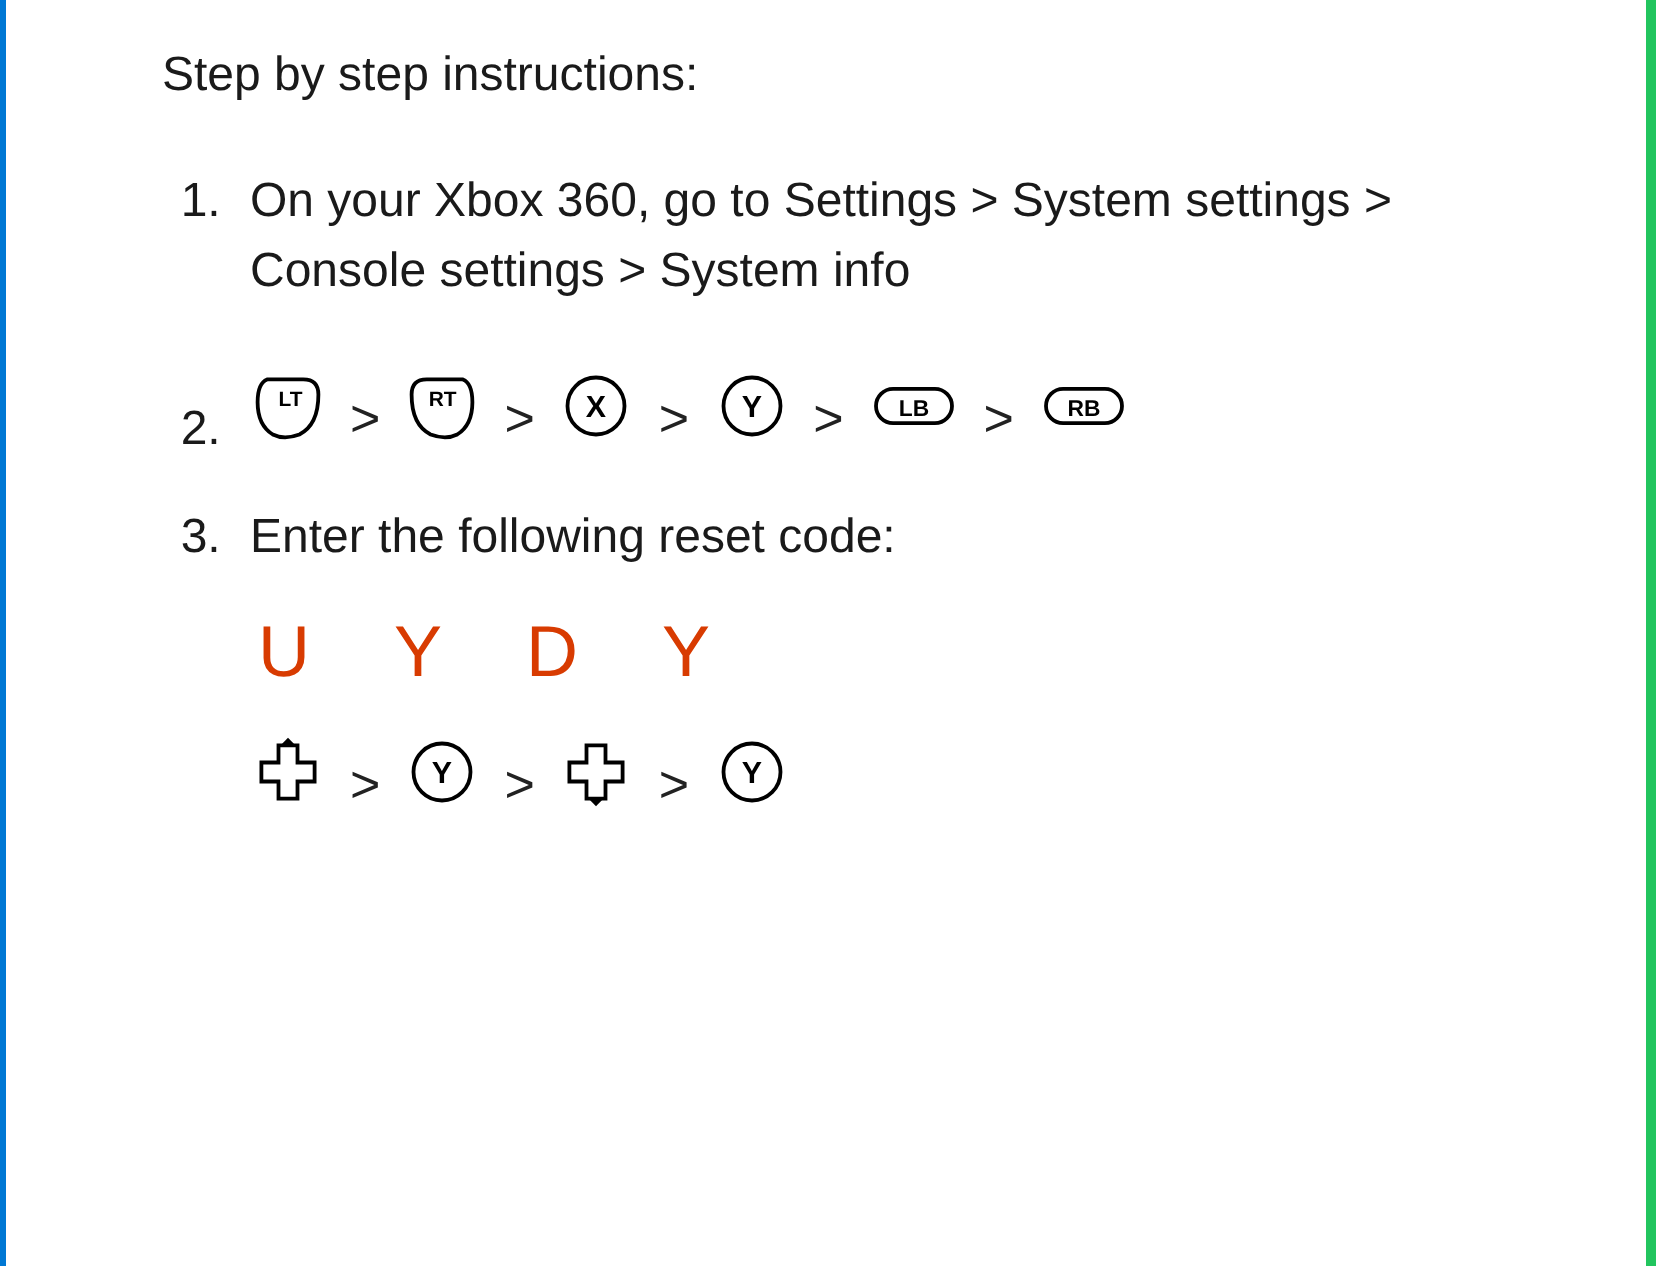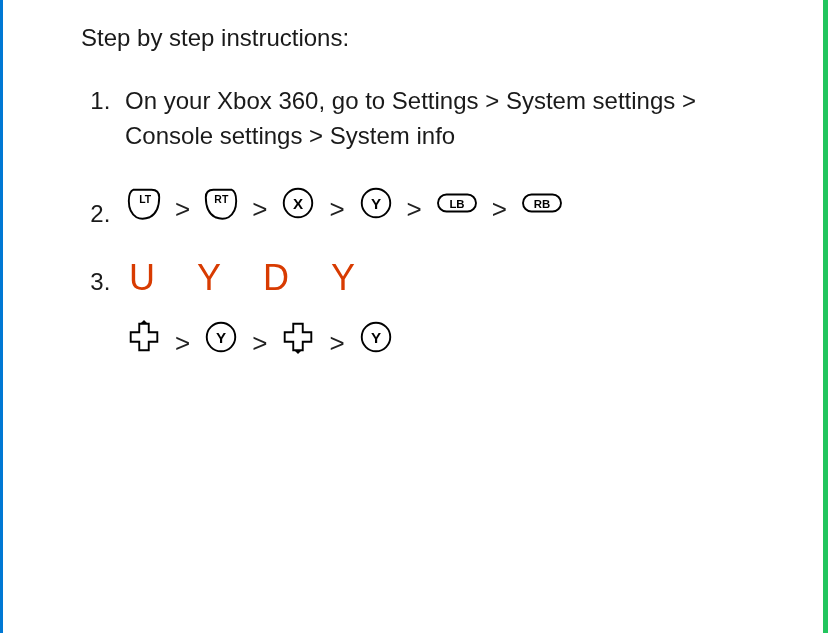--- a/index.html
+++ b/index.html
@@ -132,20 +132,21 @@
           <svg viewBox="0 0 48 40">
             <rect x="4" y="11" width="40" height="18" rx="9" ry="9" fill="none" stroke="#000" stroke-width="2"></rect>
             <text x="24" y="25" text-anchor="middle" font-size="12" font-weight="700" font-family="Arial" fill="#000">RB</text>
           </svg>
         </span>
 
       </div>
     </li>
 
     <li>
+      <span>Enter the following reset code:</span>
 
       <div class="code-letters">
         <span>U</span>
         <span>Y</span>
         <span>D</span>
         <span>Y</span>
       </div>
 
       <div class="sequence-row">
 

